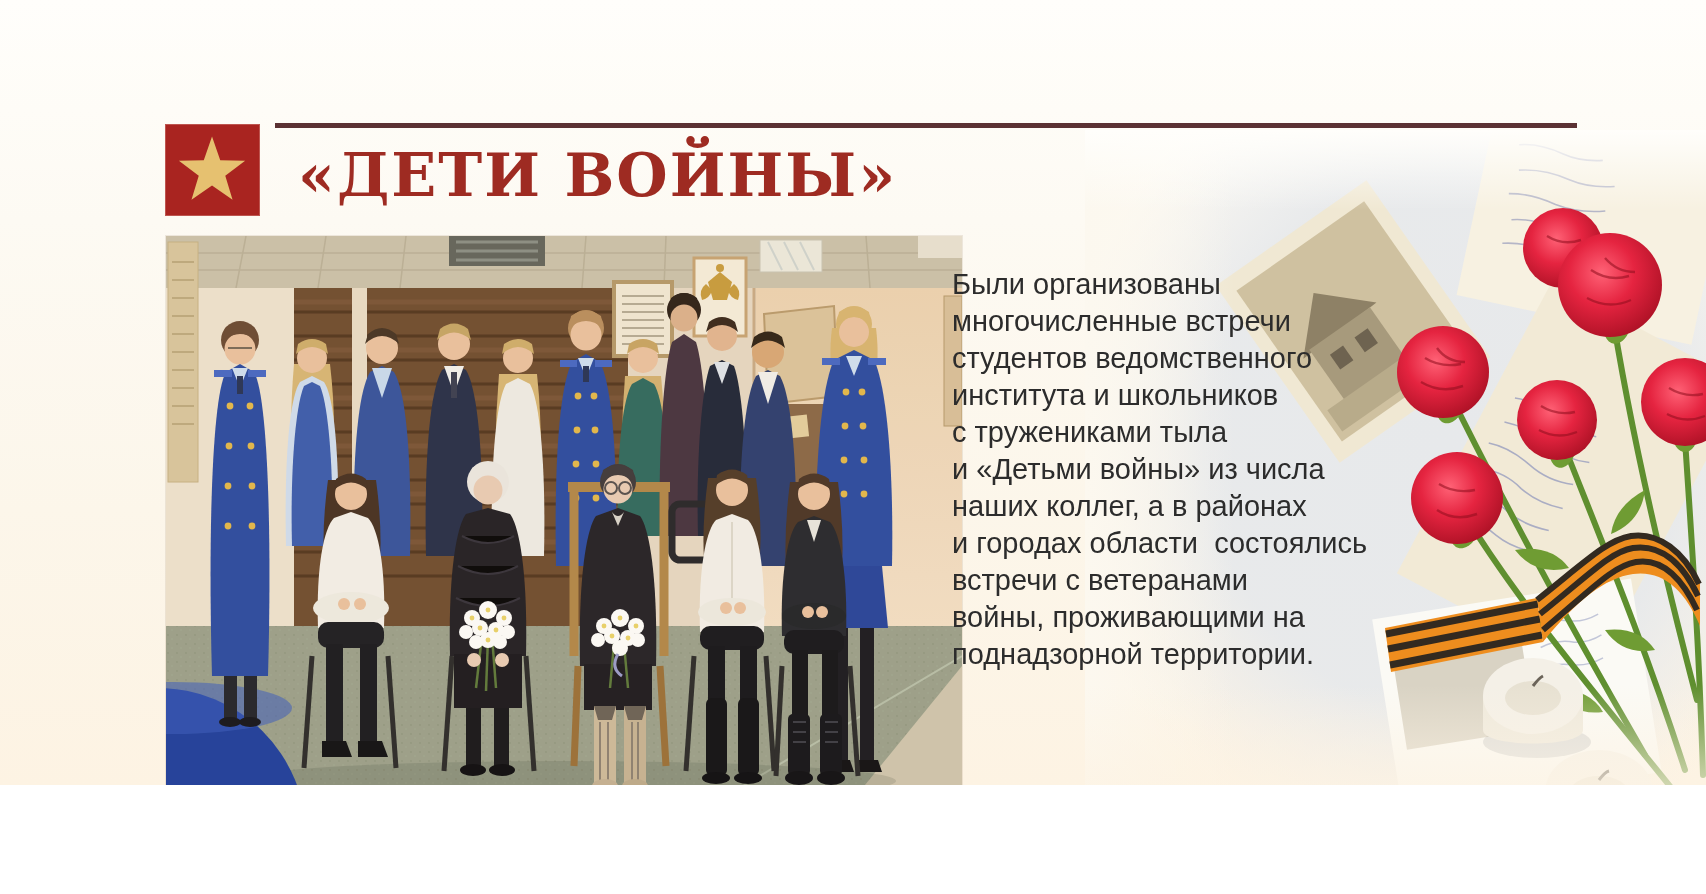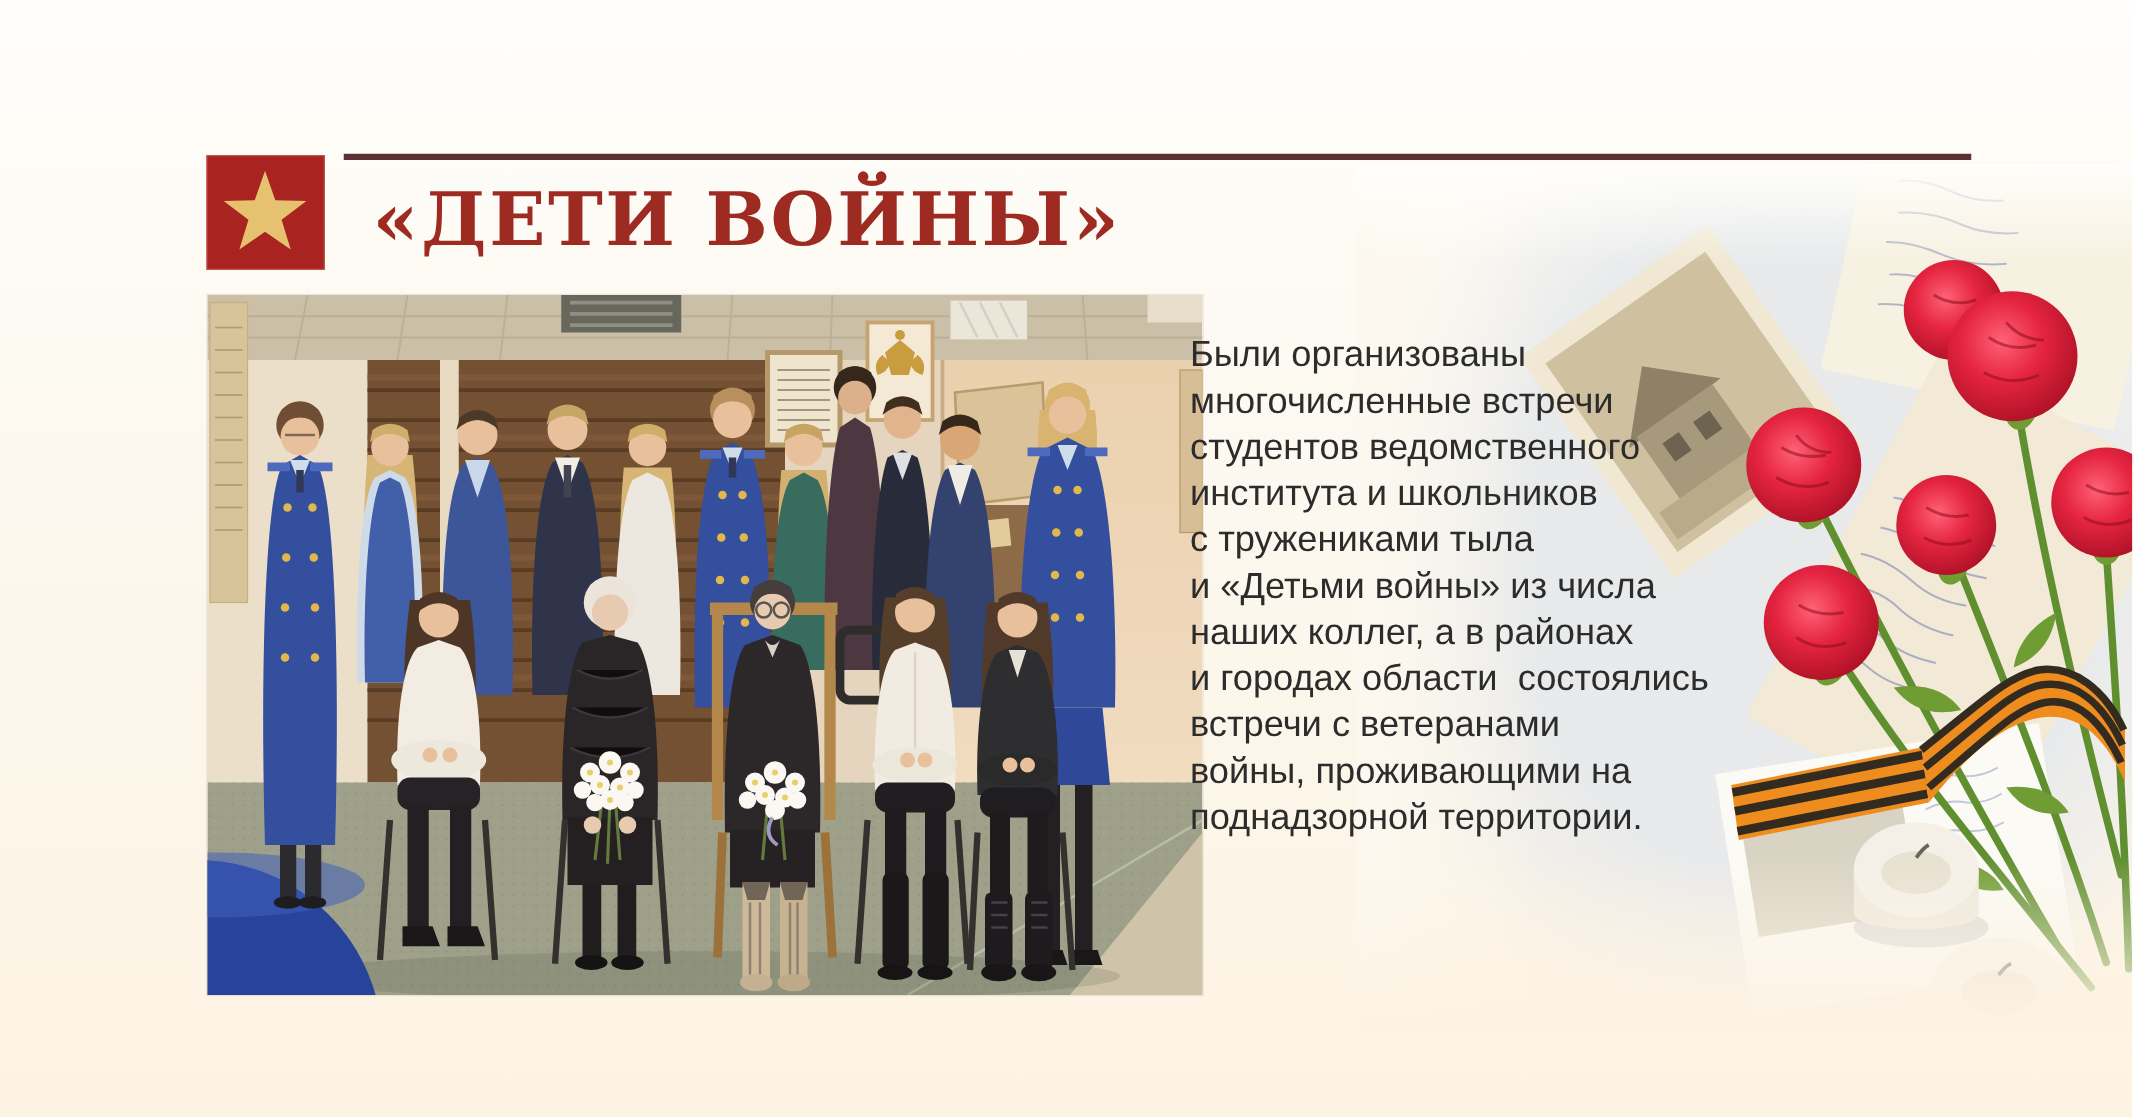--- a/index.html
+++ b/index.html
@@ -1,18 +1,18 @@
 <!DOCTYPE html>
 <html><head>
 <meta charset="utf-8">
 <style>
   html,body{margin:0;padding:0;}
   .slide{
     position:relative;
-    width:1706px;height:894px;
+    width:1706px;height:785px;
     overflow:hidden;
     background:linear-gradient(180deg,#fffefb 0%,#fdfaf3 28%,#fcf6ea 65%,#fdf3e3 100%);
     font-family:"Liberation Sans",sans-serif;
   }
   .star-badge{
     position:absolute;left:165px;top:124px;width:95px;height:92px;
     background:#a92420;display:flex;align-items:center;justify-content:center;
     box-shadow:inset 0 0 0 1px rgba(255,230,220,.25);
   }
   .title-rule{

